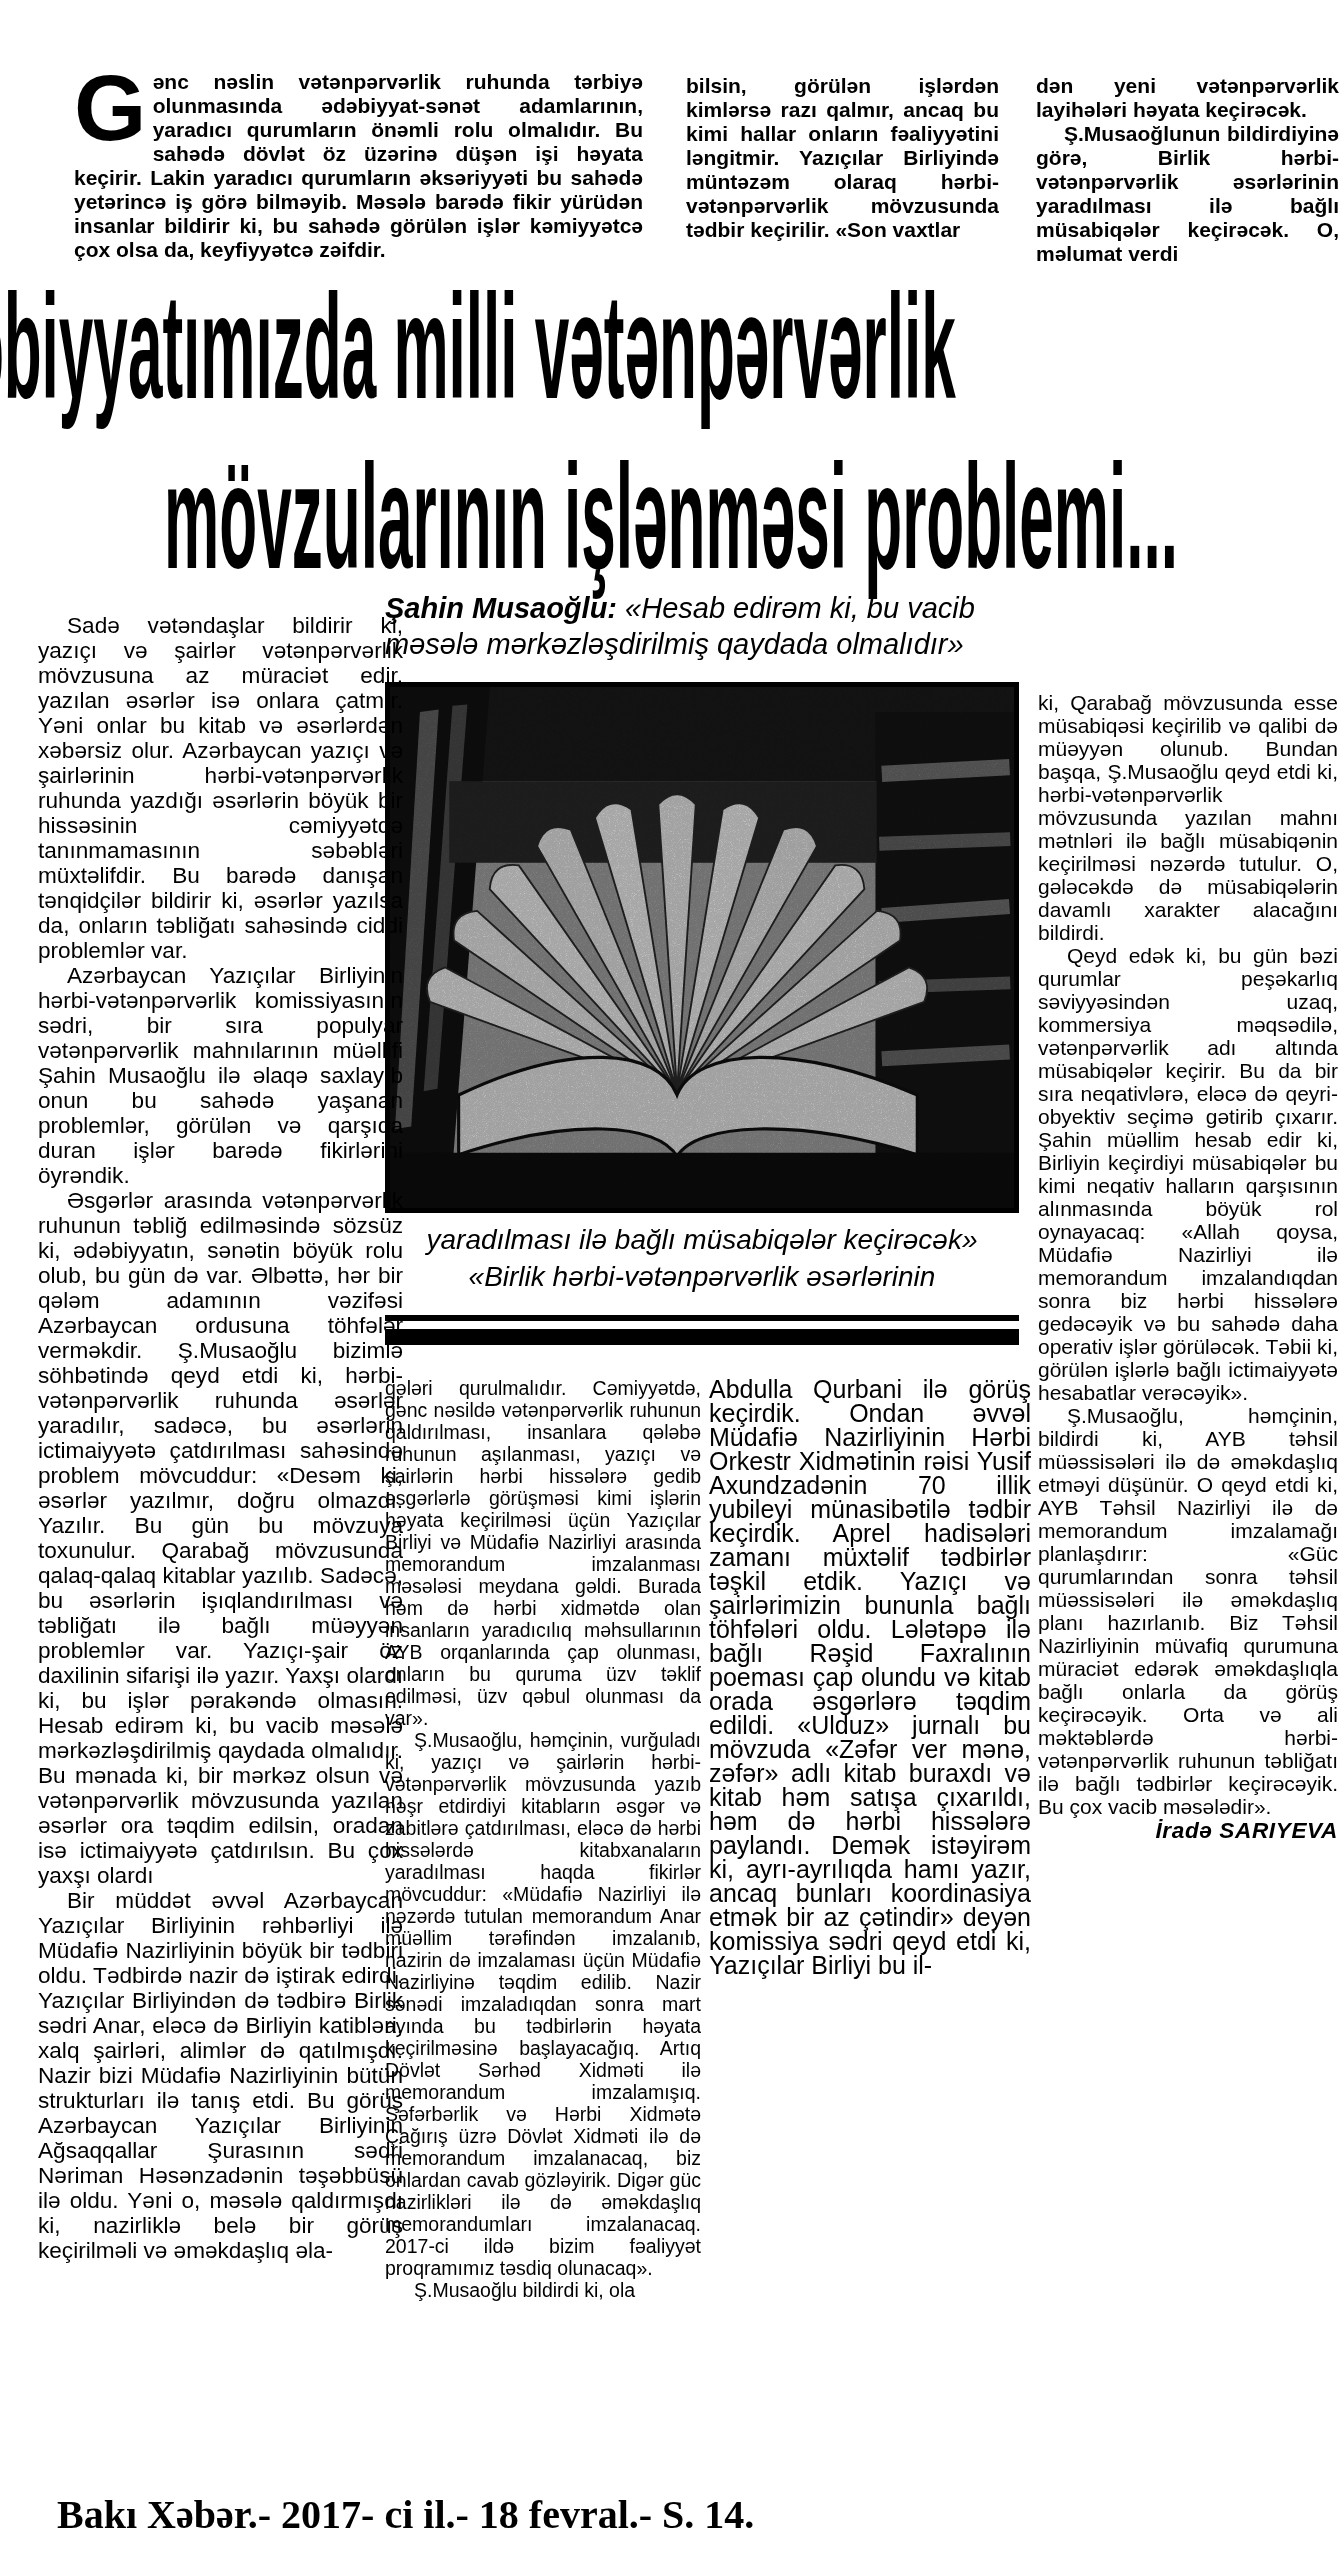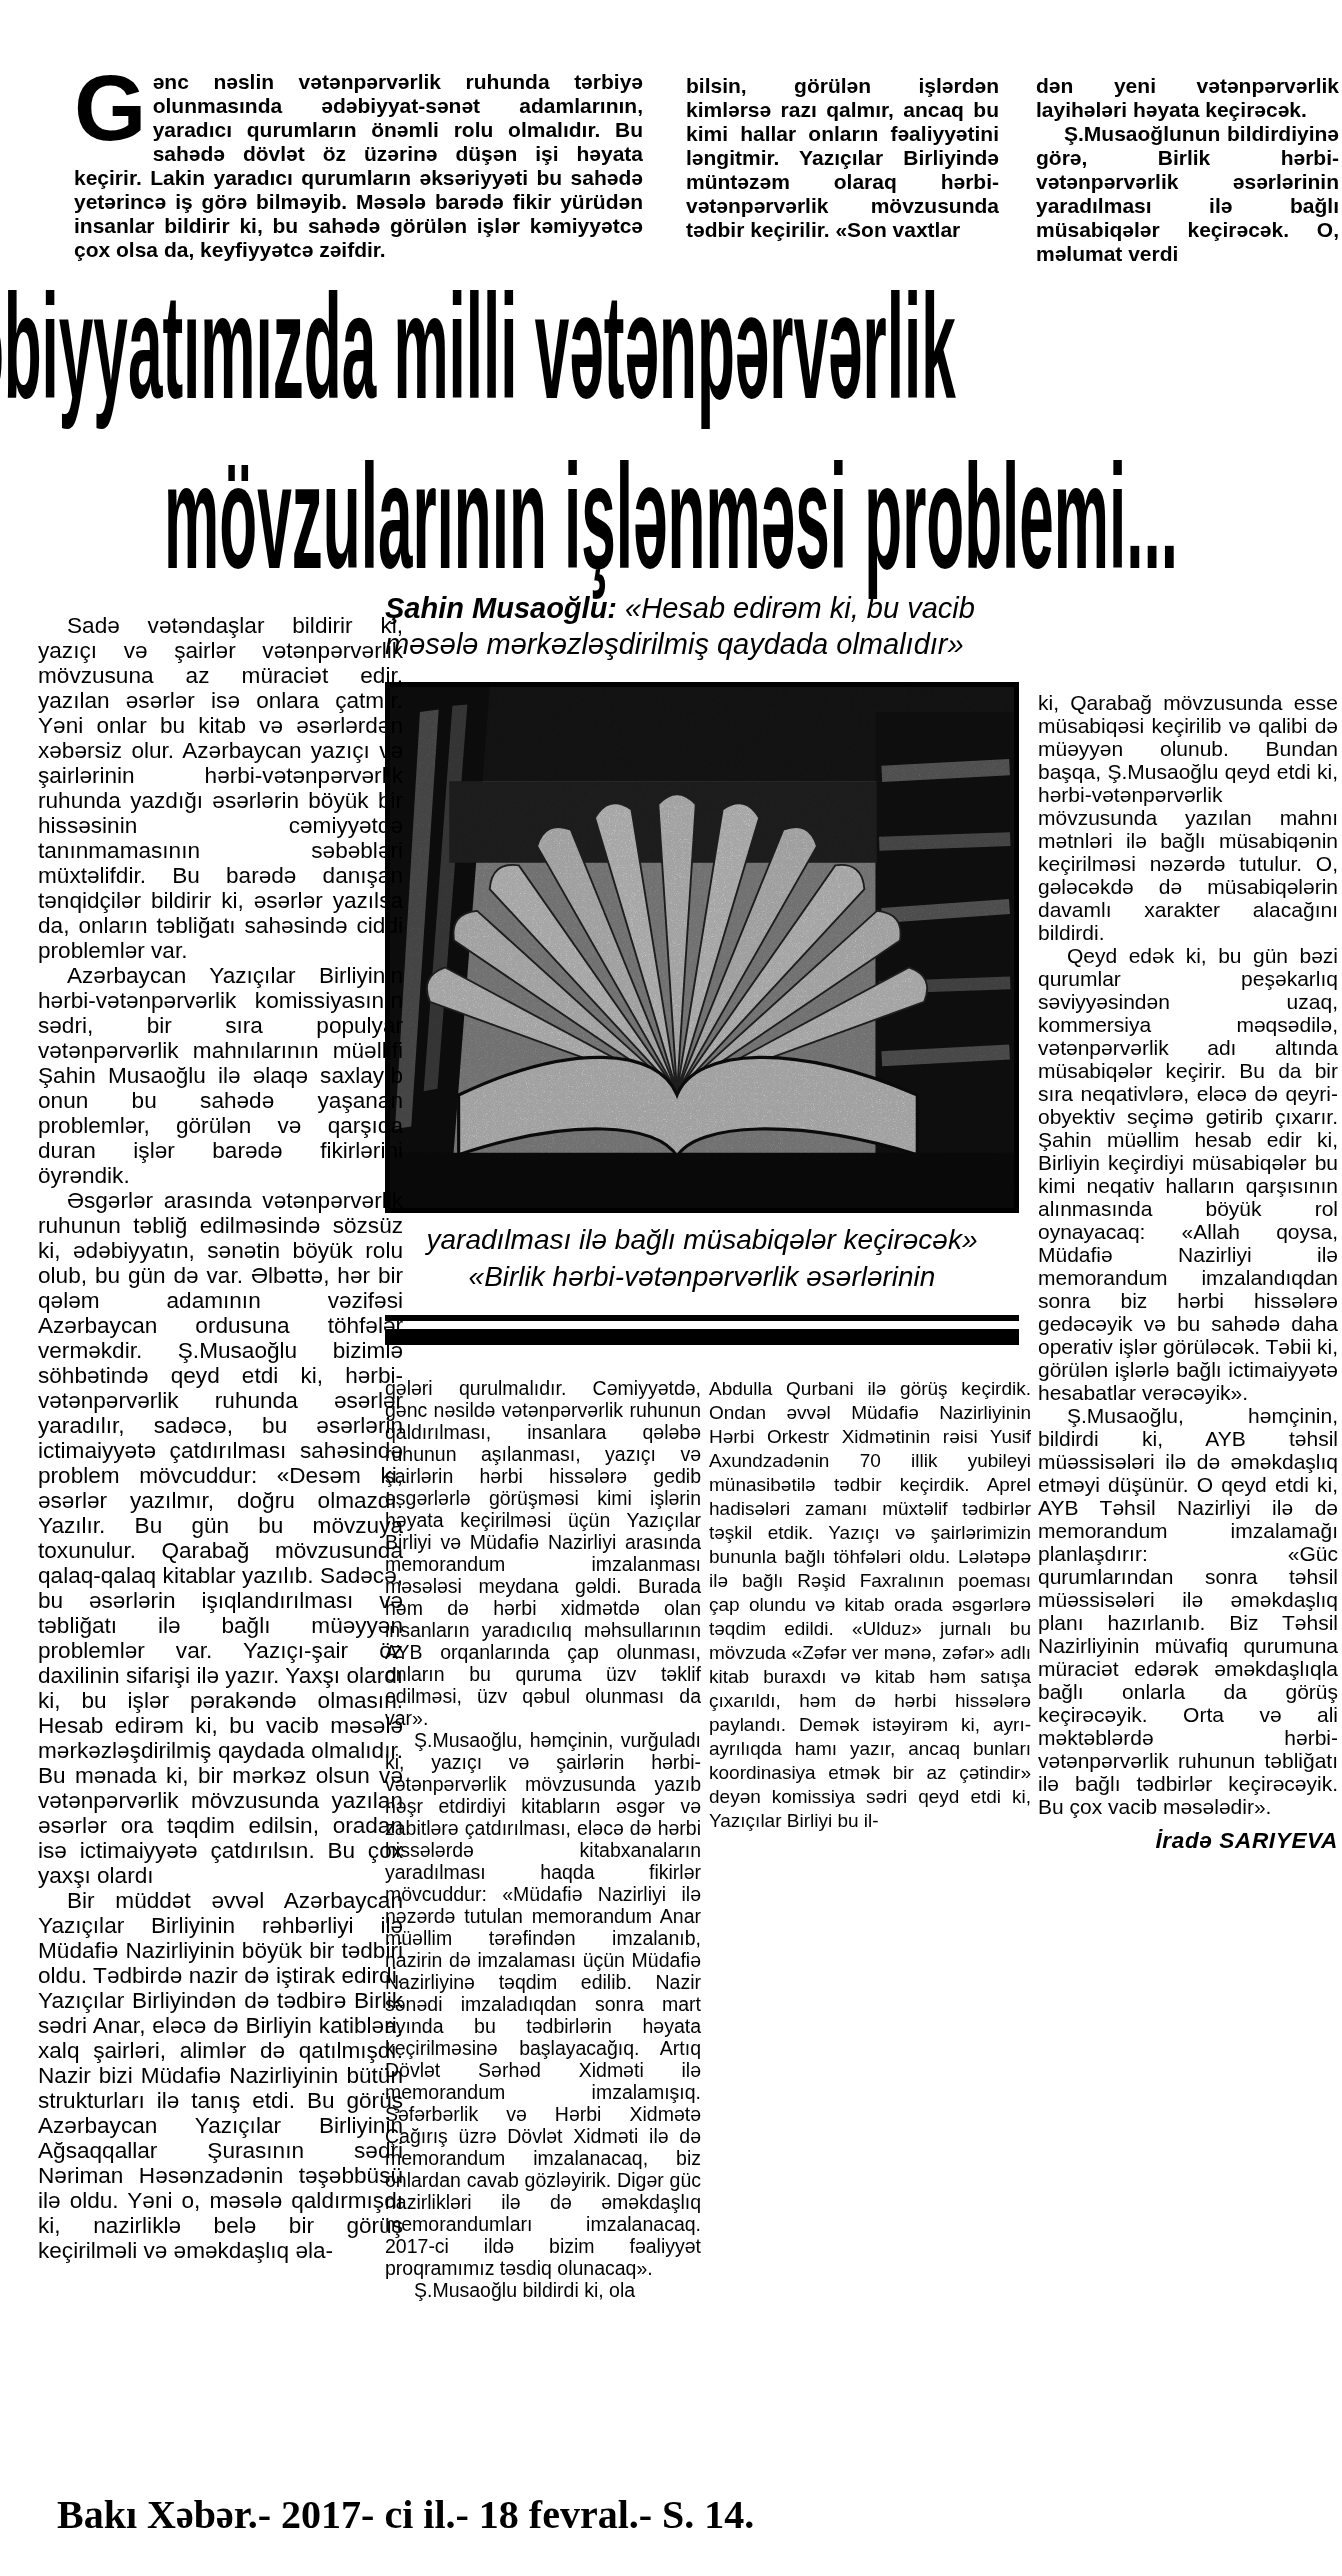--- a/index.html
+++ b/index.html
@@ -35,23 +35,23 @@
   
   #mid-rule{position:absolute;left:385px;top:1315px;width:634px;}
   #mid-rule .thin{height:6.3px;background:#000;}
   #mid-rule .thick{height:16.3px;background:#000;margin-top:7.5px;}
   
   .body-col{position:absolute;overflow:hidden;text-align:justify;}
   .body-col p{margin:0;text-indent:29px;text-align:justify;}
   .body-col p.noindent{text-indent:0;}
   #colL{left:38px;top:613px;width:365px;height:1823px;font-size:22.6px;line-height:25px;}
   #colA{left:385px;top:1377px;width:316px;height:1079px;font-size:19.5px;line-height:22px;}
-  #colB{left:709px;top:1377px;width:322px;height:1079px;font-size:19px;line-height:24px;}
+  #colB{left:709px;top:1377px;width:322px;height:1079px;font-size:25px;line-height:24px;}
   #colR{left:1038px;top:691px;width:300px;height:1251px;font-size:21px;line-height:23px;}
-  .byline{text-align:right;font-weight:700;font-style:italic;font-size:22.6px;margin-top:11px;
+  .byline{text-align:right;font-weight:700;font-style:italic;font-size:22.6px;margin-top:1px;
           letter-spacing:0.6px;}
   
   #footer{position:absolute;left:57px;top:2491px;width:943px;
           font-family:"Liberation Serif",serif;font-weight:700;font-size:40px;}
 </style>
 </head>
 <body>
 
 <div class="page">
 

